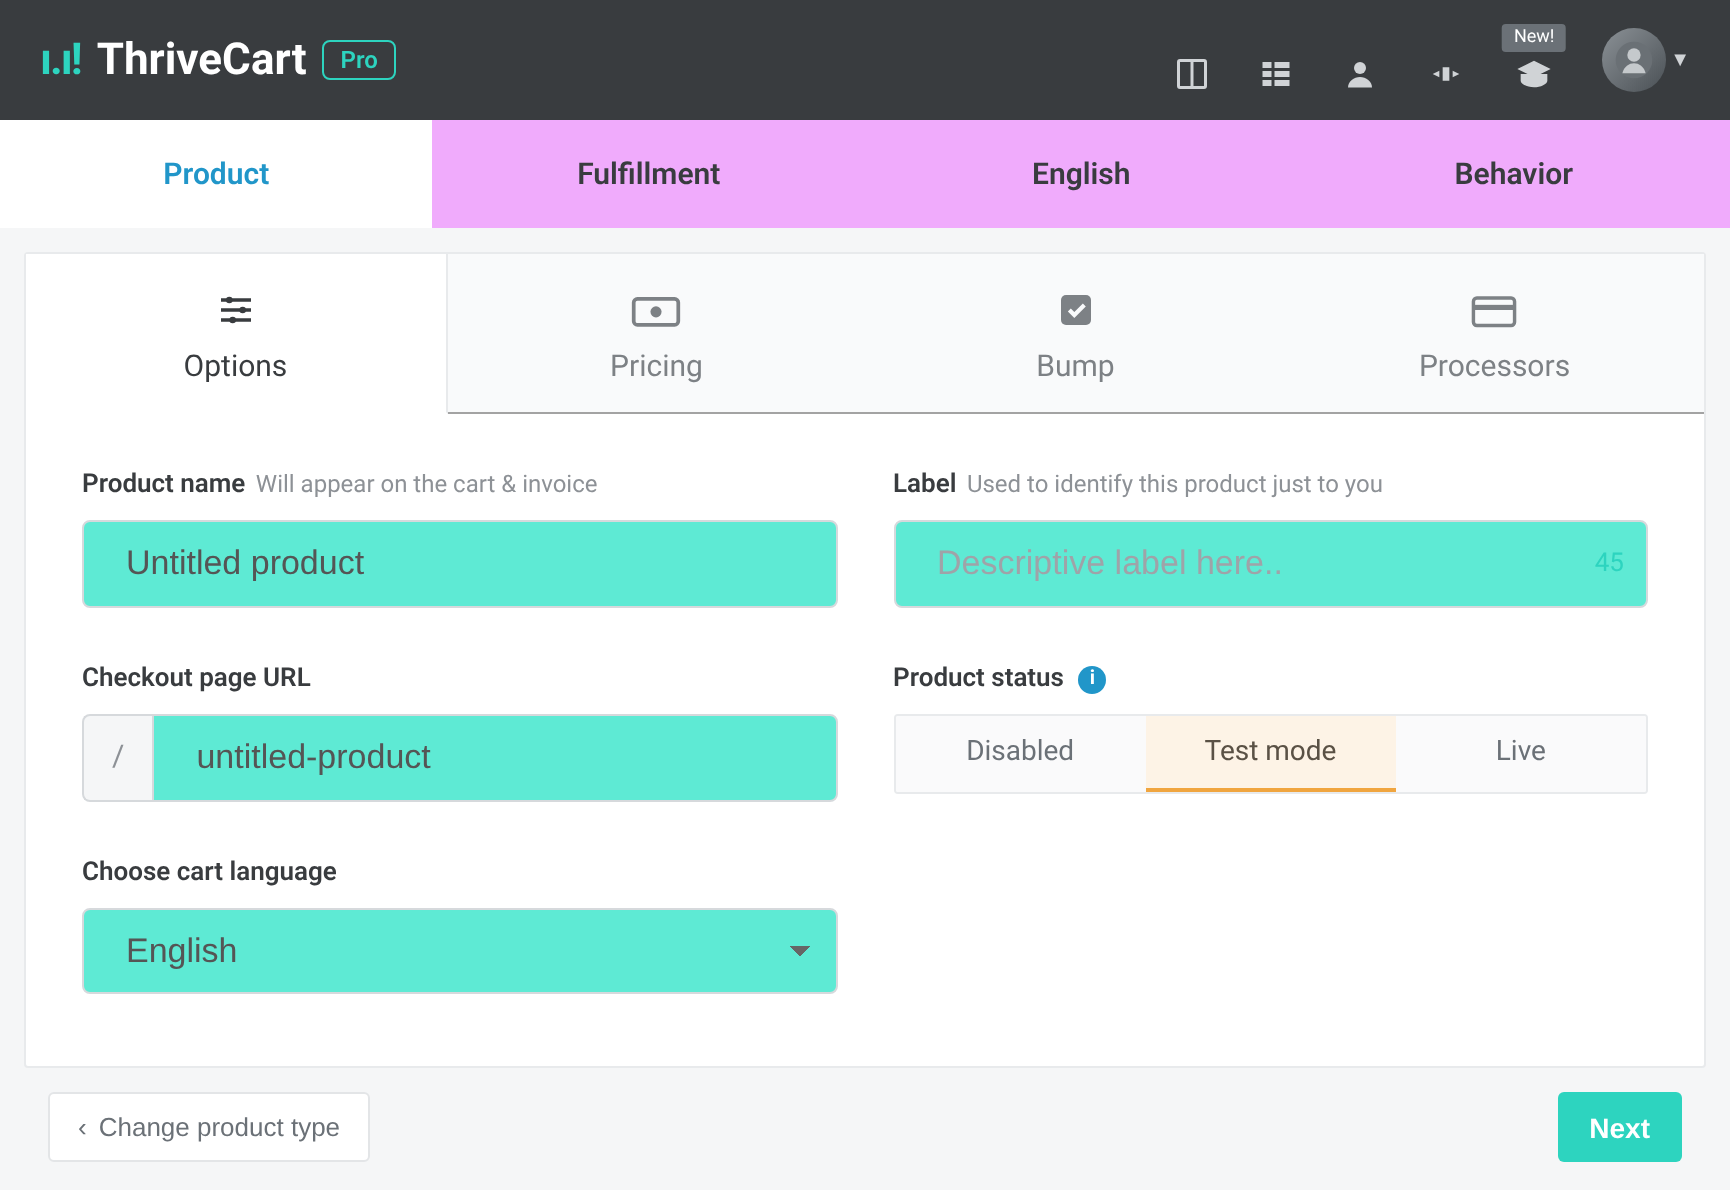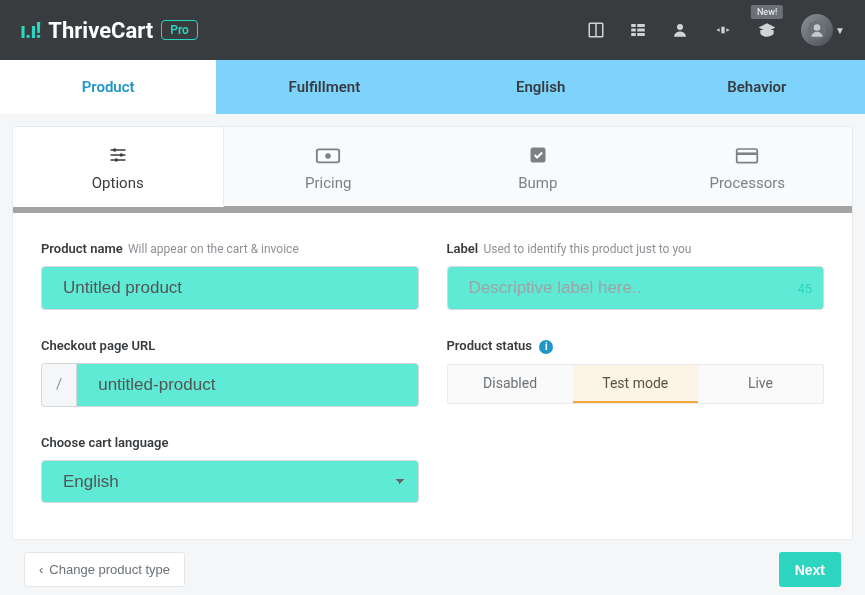--- a/index.html
+++ b/index.html
@@ -2,31 +2,31 @@
 <html><head>
 <meta charset="utf-8">
 <style>
 * { box-sizing: border-box; margin: 0; padding: 0; }
 body { font-family: -apple-system, BlinkMacSystemFont, "Segoe UI", Roboto, sans-serif; background: #f5f6f7; color: #393c3f; width: 865px; }
 .header { background: #393c3f; height: 60px; display: flex; align-items: center; padding: 0 20px; justify-content: space-between; }
 .logo-wrap { display: flex; align-items: center; gap: 8px; }
 .logo-mark { color: #2dd4bf; font-size: 22px; font-weight: bold; letter-spacing: -1px; }
 .logo-text { color: #fff; font-size: 22px; font-weight: 700; }
 .pro-badge { border: 1px solid #2dd4bf; color: #2dd4bf; padding: 2px 8px; border-radius: 4px; font-size: 12px; font-weight: 600; }
-.header-icons { display: flex; align-items: center; gap: 24px; }
+.header-icons { display: flex; align-items: flex-end; gap: 24px; }
 .header-icon { color: #d0d3d6; cursor: pointer; position: relative; }
 .new-badge { position: absolute; top: -16px; left: 50%; transform: translateX(-50%); background: #6b7177; color: #fff; font-size: 9px; padding: 2px 6px; border-radius: 2px; white-space: nowrap; }
 .avatar { width: 32px; height: 32px; border-radius: 50%; background: linear-gradient(135deg, #8b9196, #4a5055); display: flex; align-items: center; justify-content: center; }
 .chevron-down { color: #d0d3d6; font-size: 10px; margin-left: 2px; }
-.top-tabs { background: #7dd3fc; display: flex; }
+.top-tabs { background: #f0abfc; display: flex; }
 .top-tab { flex: 1; text-align: center; padding: 18px 0; font-size: 15px; font-weight: 600; color: #393c3f; cursor: pointer; }
 .top-tab.active { background: #fff; color: #2196c9; border-radius: 0; }
 .content-wrap { padding: 12px; }
 .panel { background: #fff; border: 1px solid #e8eaec; border-radius: 2px; }
-.sub-tabs { display: flex; border-bottom: 7px solid #a3a3a3; }
+.sub-tabs { display: flex; border-bottom: 1px solid #a3a3a3; }
 .sub-tab { flex: 1; text-align: center; padding: 18px 0 14px 0; cursor: pointer; color: #7d8185; }
 .sub-tab.active { background: #fff; color: #393c3f; border-right: 1px solid #e8eaec; border-bottom: 1px solid #fff; margin-bottom: -1px; }
 .sub-tab:not(.active) { background: #f9fafb; }
 .sub-tab-icon { display: block; margin: 0 auto 8px auto; }
 .sub-tab-label { font-size: 15px; }
 .form-area { padding: 28px 28px 36px 28px; display: grid; grid-template-columns: 1fr 1fr; gap: 28px 28px; }
 .field { }
 .field-label { font-size: 13px; color: #393c3f; font-weight: 600; margin-bottom: 10px; display: block; }
 .field-hint { font-weight: 400; color: #8d9196; font-size: 12px; margin-left: 2px; }
 .info-icon { display: inline-flex; width: 14px; height: 14px; border-radius: 50%; background: #2196c9; color: #fff; align-items: center; justify-content: center; font-size: 10px; font-weight: bold; margin-left: 4px; vertical-align: middle; }

